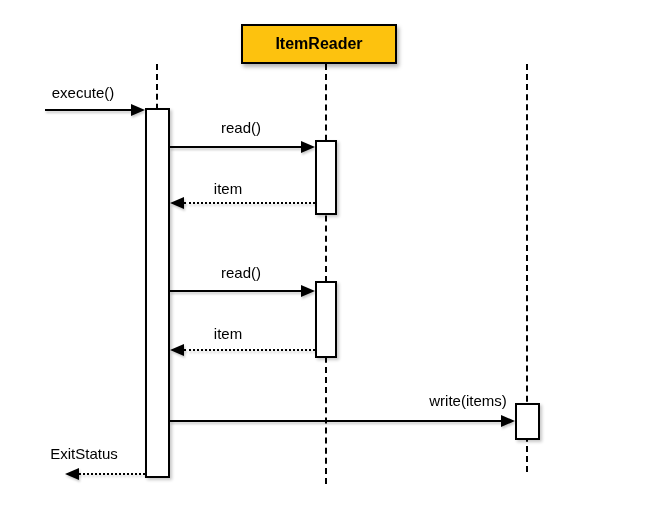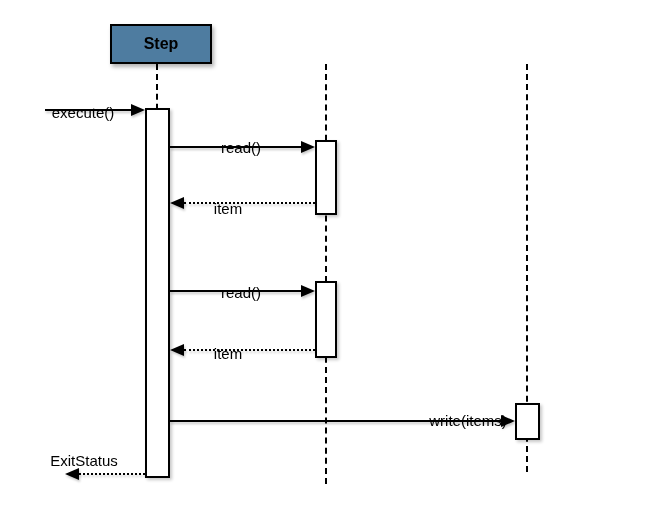--- a/index.html
+++ b/index.html
@@ -54,21 +54,20 @@
     border-bottom: 6px solid transparent;
     filter: drop-shadow(1px 2px 1px rgba(0,0,0,0.22));
   }
   .head.right { border-left: 14px solid #000; }
   .head.left  { border-right: 14px solid #000; }
   .msg-label {
     position: absolute;
     font-size: 15px;
     text-align: center;
     white-space: nowrap;
-    margin-top: 20px;
   }
 </style>
 </head>
 <body>
 
 <div class="stage">
 
   <div class="lifeline" style="left:156px; top:64px; height:414px;"></div>
   <div class="lifeline" style="left:325px; top:64px; height:420px;"></div>
   <div class="lifeline" style="left:526px; top:64px; height:408px;"></div>
@@ -108,22 +107,22 @@
     <div class="head left" style="left:170px; top:344px;"></div>
   </div>
 
   <div>
     <div class="msg-label" style="left:412px; top:392px; width:112px;">write(items)</div>
     <div class="line" style="left:170px; top:420px; width:331px;"></div>
     <div class="head right" style="left:501px; top:415px;"></div>
   </div>
 
   <div>
-    <div class="msg-label" style="left:34px; top:432px; width:100px;">ExitStatus</div>
+    <div class="msg-label" style="left:34px; top:445px; width:100px;">ExitStatus</div>
     <div class="line dotted" style="left:79px; top:473px; width:66px;"></div>
     <div class="head left" style="left:65px; top:468px;"></div>
   </div>
 
-  <div class="actor actor-blue" style="left:110px; top:24px; width:102px;">
-    <span>Step</span>
+  <div class="actor actor-gold" style="left:241px; top:24px; width:156px;">
+    <span>ItemReader</span>
   </div>
 
 </div>
 
 </body></html>

